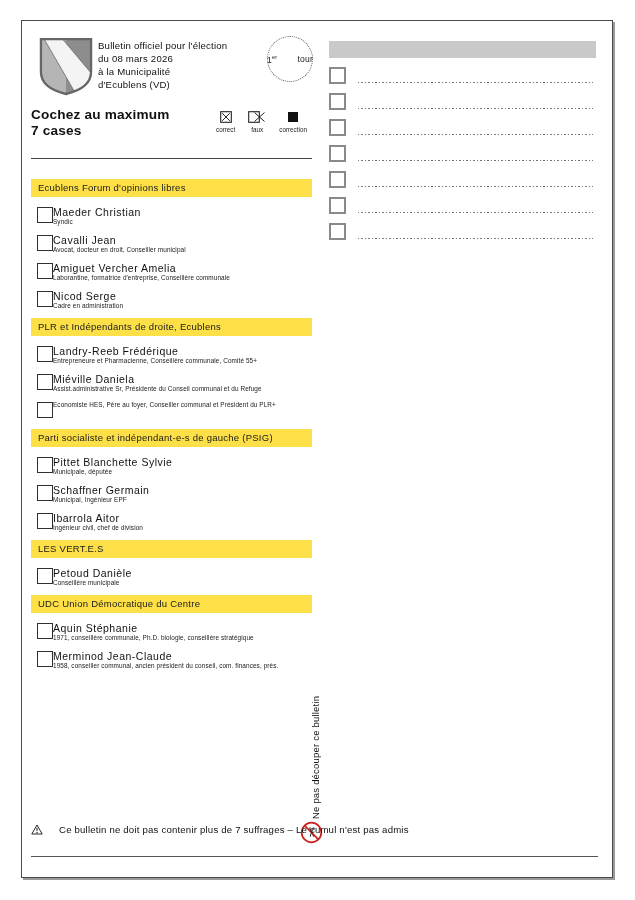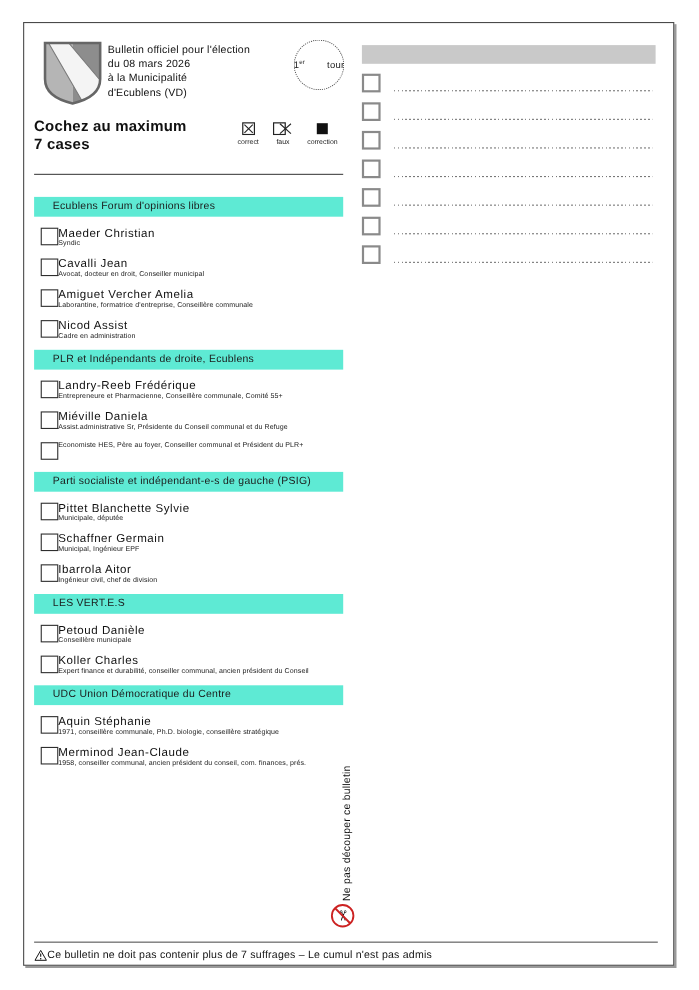--- a/index.html
+++ b/index.html
@@ -18,21 +18,21 @@
 
   
   .instr { position:absolute; left:9px; top:86px; font-size:13.6px; font-weight:bold; line-height:16px; letter-spacing:.2px; }
   .legend { position:absolute; left:194px; top:90px; display:flex; gap:13px; }
   .legend-item { display:flex; flex-direction:column; align-items:center; gap:3px; }
   .legend-label { font-size:6.3px; color:#222; }
 
   
   .left-col { position:absolute; left:9px; top:137px; width:281px; border-top:1px solid #444; padding-top:20px; }
   .section { margin-bottom:6px; }
-  .section-bar { background:#5eead4; height:18px; line-height:18px; padding-left:17px; font-size:9.5px;
+  .section-bar { background:#fde047; height:18px; line-height:18px; padding-left:7px; font-size:9.5px;
                  letter-spacing:.25px; color:#1a1a1a; margin-bottom:9px; }
   .candidate { display:flex; align-items:flex-start; margin-bottom:8px; min-height:20px; padding-left:6px; }
   .cb { width:16px; height:16px; border:1.5px solid #2e2e2e; background:#fff; flex:0 0 auto; margin-top:1px; cursor:pointer; }
   .cand-text { margin-left:0; }
   .cand-name { font-size:10.5px; letter-spacing:.5px; line-height:12px; }
   .cand-sub { font-size:6.4px; letter-spacing:.1px; line-height:8px; color:#1a1a1a; }
 
   
   .right-col { position:absolute; left:307px; top:20px; width:267px; }
   .right-bar { background:#c9c9c9; height:17px; margin-bottom:9px; }
@@ -42,21 +42,21 @@
              background:repeating-linear-gradient(90deg,#777 0 1.5px,transparent 1.5px 3.5px);
              background-size:100% 1.2px; background-repeat:no-repeat; background-position:bottom; cursor:text; }
 
   
   .side-note { position:absolute; left:288px; top:798px; width:140px; font-size:9.5px; letter-spacing:.2px;
                white-space:nowrap; transform-origin:0 0; transform:rotate(-90deg); color:#111; }
   .no-cut { position:absolute; left:278px; top:800px; width:23px; height:23px; }
 
   
   .footer-line { position:absolute; left:9px; top:835px; width:567px; border-top:1.5px solid #555; }
-  .footer { position:absolute; left:9px; top:842px; font-size:9.6px; letter-spacing:.2px; display:flex; align-items:center; gap:0; }
+  .footer { position:absolute; left:9px; top:803px; font-size:9.6px; letter-spacing:.2px; display:flex; align-items:center; gap:16px; }
 </style>
 </head>
 <body>
 
 <div class="sheet">
 
   <svg class="shield" viewBox="0 0 56 62">
     <defs>
         <clipPath id="shieldClip">
           <path d="M2 2 H54 V36 Q54 53 28 59 Q2 53 2 36 Z"></path>
@@ -137,21 +137,21 @@
     <span class="cb"></span>
     <div class="cand-text">
       <div class="cand-name">Amiguet Vercher Amelia</div>
       <div class="cand-sub">Laborantine, formatrice d'entreprise, Conseillère communale</div>
     </div>
   </div>
 
   <div class="candidate">
     <span class="cb"></span>
     <div class="cand-text">
-      <div class="cand-name">Nicod Assist</div>
+      <div class="cand-name">Nicod Serge</div>
       <div class="cand-sub">Cadre en administration</div>
     </div>
   </div>
 </div>
   </section>
 
   <section class="section">
     <div class="section-bar"><span>PLR et Indépendants de droite, Ecublens</span></div>
     <div class="candidates">
   <div class="candidate">
@@ -213,27 +213,20 @@
     <div class="section-bar"><span>LES VERT.E.S</span></div>
     <div class="candidates">
   <div class="candidate">
     <span class="cb"></span>
     <div class="cand-text">
       <div class="cand-name">Petoud Danièle</div>
       <div class="cand-sub">Conseillère municipale</div>
     </div>
   </div>
 
-  <div class="candidate">
-    <span class="cb"></span>
-    <div class="cand-text">
-      <div class="cand-name">Koller Charles</div>
-      <div class="cand-sub">Expert finance et durabilité, conseiller communal, ancien président du Conseil</div>
-    </div>
-  </div>
 </div>
   </section>
 
   <section class="section">
     <div class="section-bar"><span>UDC Union Démocratique du Centre</span></div>
     <div class="candidates">
   <div class="candidate">
     <span class="cb"></span>
     <div class="cand-text">
       <div class="cand-name">Aquin Stéphanie</div>

